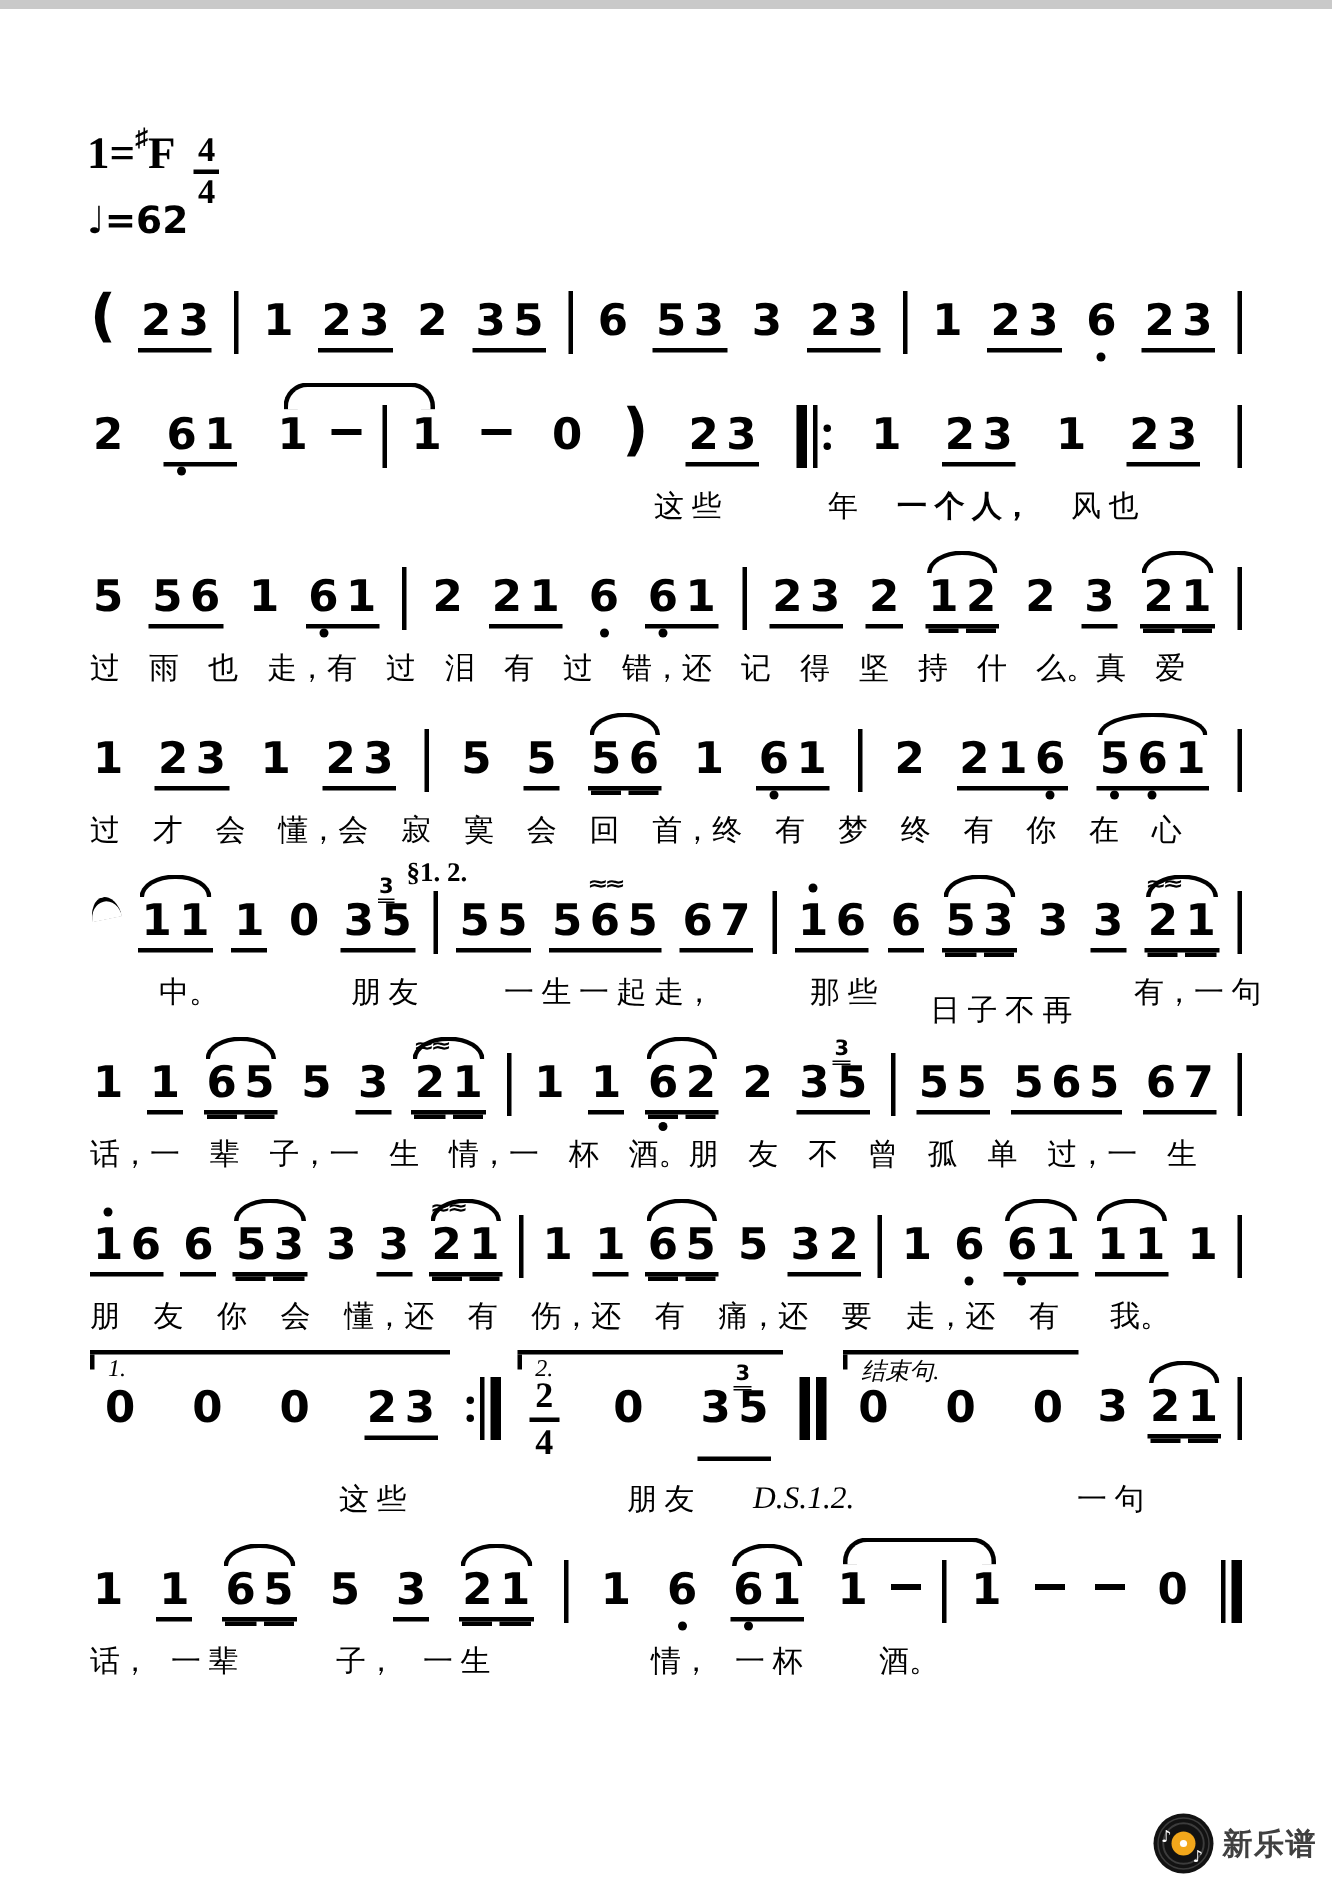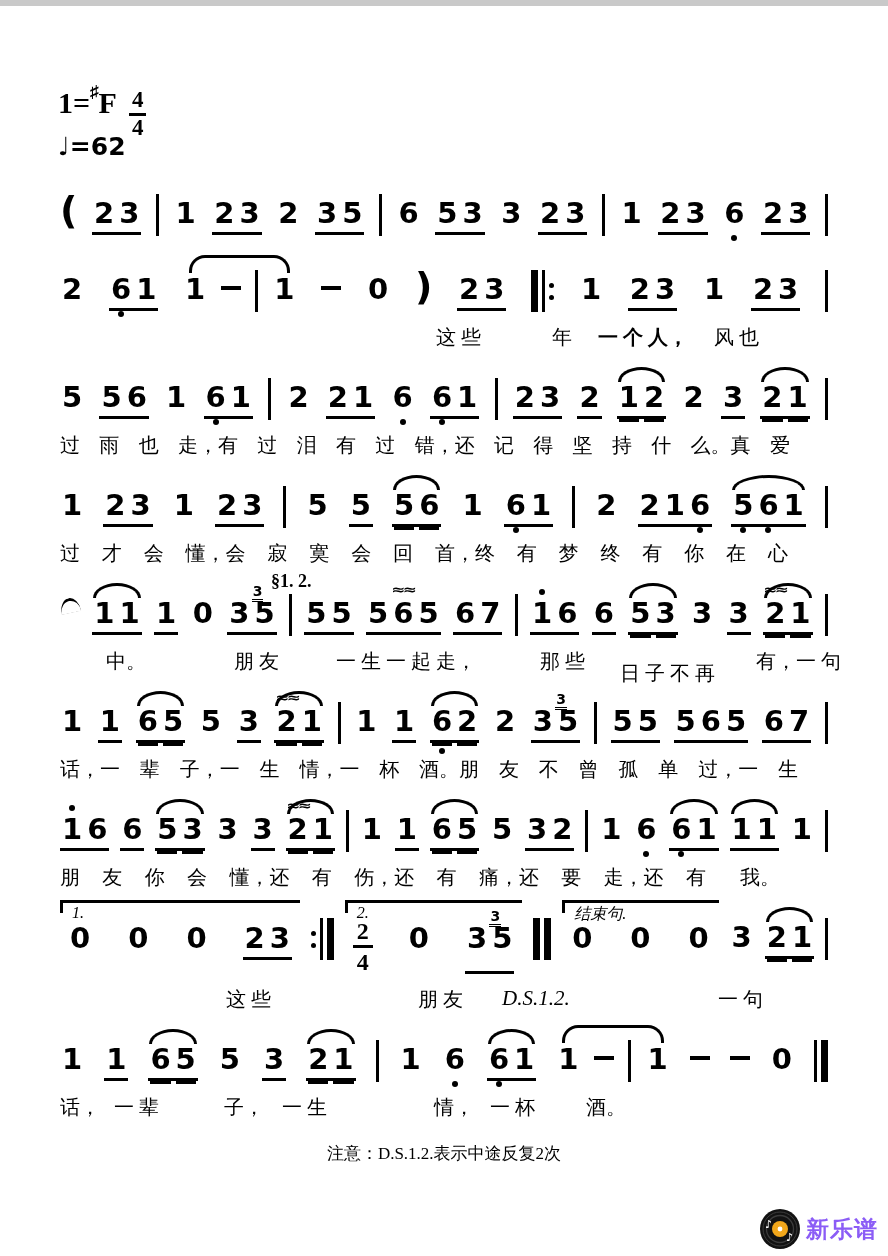--- a/index.html
+++ b/index.html
@@ -64,22 +64,22 @@
        border-bottom:3px double #000;padding:0 1px 0;line-height:1.1;}
   .contarc{width:20px;height:12px;border-top:3px solid #000;
            border-radius:50% 50% 0 0/100% 100% 0 0;transform:rotate(-12deg);}
   .lyrrow{position:relative;left:-60px;width:888px;height:32px;font-size:20px;
           font-family:"Liberation Serif",serif;}
   .lyr,.lyr-spread{position:absolute;top:0;white-space:nowrap;}
   .lyr-spread{display:flex;justify-content:space-between;}
   .lyr.ds{font-weight:normal;font-style:italic;font-size:21px;}
   .footnote{text-align:center;font-size:17px;margin-top:16px;}
   .logo{position:absolute;right:10px;bottom:6px;display:flex;align-items:center;gap:5px;}
-  .logotext{font-family:Liberation Sans, sans-serif;font-weight:900;font-size:23px;
-            letter-spacing:1px;color:#8b5cf6;}
+  .logotext{font-family:Liberation Sans, sans-serif;font-weight:900;font-size:20px;
+            letter-spacing:1px;color:#404040;}
 </style>
 </head>
 <body>
 
 <div class="sheet">
   <div class="topstrip"></div>
 
 
   <div class="keysig">
     <span>1=</span>
@@ -1135,21 +1135,20 @@
           <span class="lyr" style="left: 114px;">一 辈</span>
           <span class="lyr" style="left: 224px;">子，</span>
           <span class="lyr" style="left: 282px;">一 生</span>
           <span class="lyr" style="left: 434px;">情，</span>
           <span class="lyr" style="left: 490px;">一 杯</span>
           <span class="lyr" style="left: 586px;">酒。</span>
         </div>
       </div>
     </div>
 
-  <div class="footnote">注意：D.S.1.2.表示中途反复2次</div>
 
   <div class="logo">
     <svg width="42" height="42" viewBox="0 0 42 42">
       <circle cx="21" cy="21" r="20" fill="#121212"></circle>
       <circle cx="21" cy="21" r="17" fill="none" stroke="#3c3c3c" stroke-width="1"></circle>
       <circle cx="21" cy="21" r="13.5" fill="none" stroke="#3c3c3c" stroke-width="1.3"></circle>
       <circle cx="21" cy="21" r="8" fill="#f2a71b"></circle>
       <circle cx="21" cy="21" r="2.4" fill="#ffffff"></circle>
       <text x="6" y="20" fill="#ffffff" font-size="11" font-family="DejaVu Sans, sans-serif">♪</text>
       <text x="27" y="33" fill="#ffffff" font-size="11" font-family="DejaVu Sans, sans-serif">♪</text>

